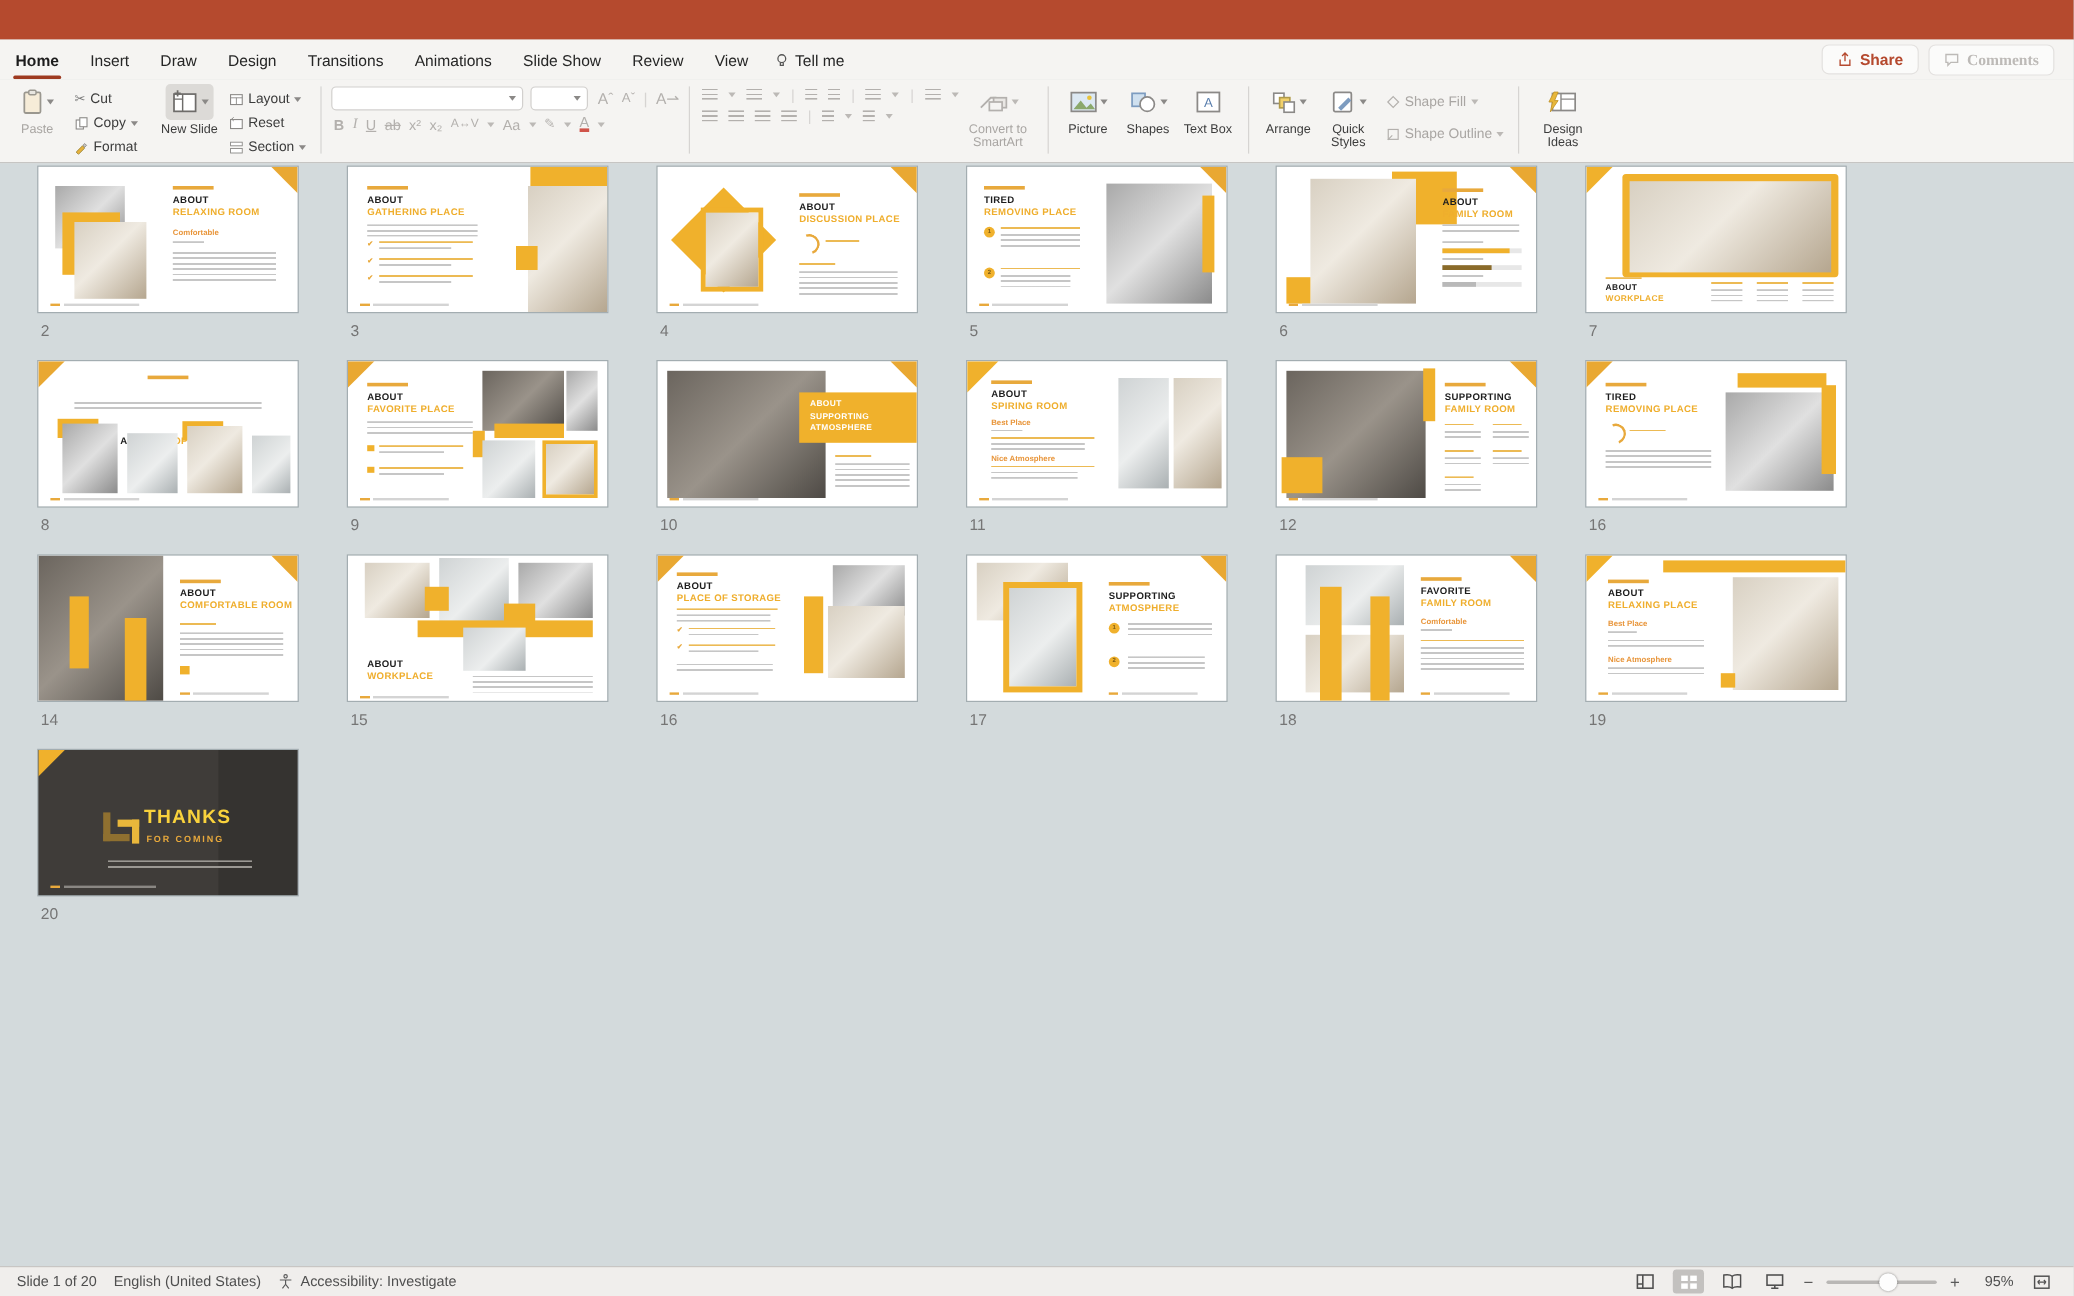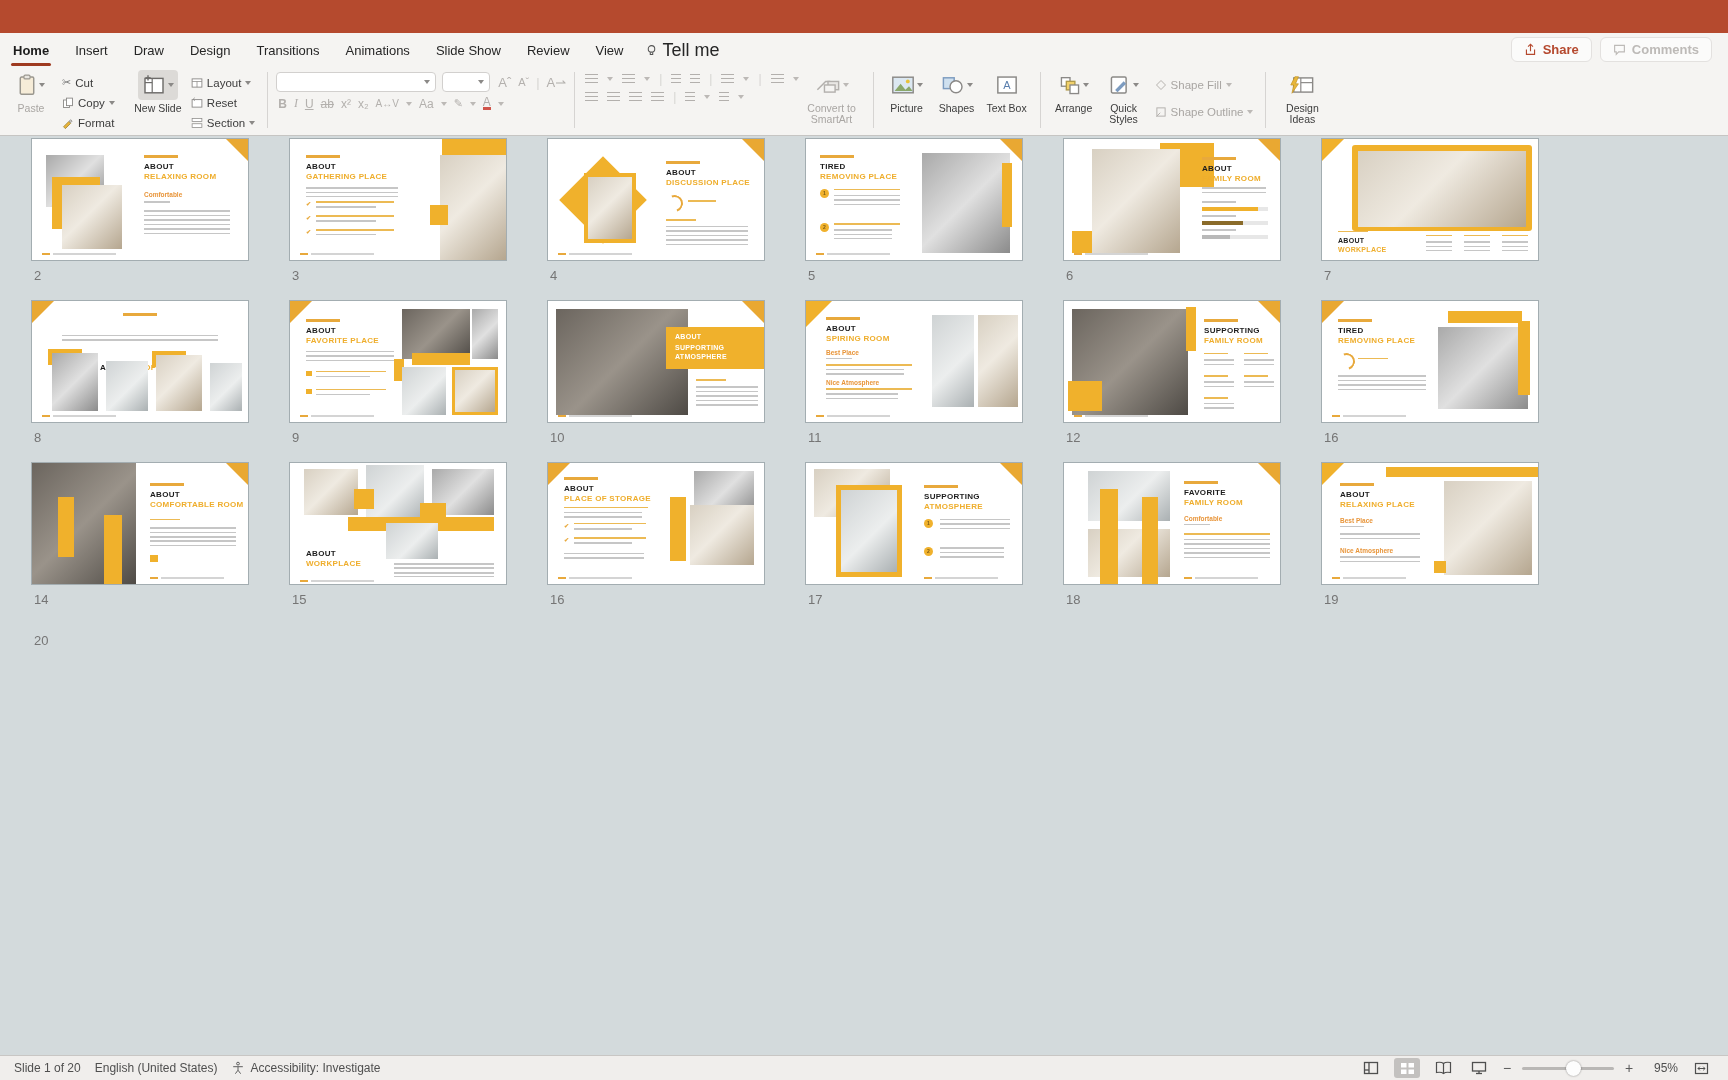--- a/index.html
+++ b/index.html
@@ -3,25 +3,25 @@
 <meta charset="utf-8">
 <style>
   html,body{margin:0;padding:0;}
   body{width:1728px;height:1080px;font-family:"Liberation Sans",sans-serif;background:#d3dadc;overflow:hidden;position:relative;-webkit-font-smoothing:antialiased;}
   
   #titlebar{position:absolute;left:0;top:0;width:1728px;height:33px;background:#b54a2e;}
   #menubar{position:absolute;left:0;top:33px;width:1728px;height:33px;background:#f5f4f2;display:flex;align-items:center;}
   .tab{position:relative;font-size:13px;color:#262626;padding:9px 13px 8px;cursor:default;}
   .tab.active{font-weight:bold;color:#1c1c1c;}
   .tab.active::after{content:"";position:absolute;left:11px;right:11px;bottom:0;height:3px;background:#9e3a20;border-radius:2px;}
-  #tellme{display:flex;align-items:center;gap:5px;font-size:18px;color:#262626;padding:9px 8px 8px;}
+  #tellme{display:flex;align-items:center;gap:5px;font-size:13px;color:#262626;padding:9px 8px 8px;}
   #menubar-right{margin-left:auto;display:flex;align-items:center;gap:8px;padding-right:16px;}
   .chip{display:flex;align-items:center;gap:6px;font-size:13px;font-weight:bold;background:#fbfbfa;border:1px solid #e3e1df;border-radius:6px;padding:4px 12px;}
   .chip.share{color:#b5492e;}
-  .chip.comments{color:#bdbab7;}
+  .chip.comments{color:#bdbab7;font-family:Liberation Serif, serif;}
   #ribbon{position:absolute;left:0;top:66px;width:1728px;height:69px;background:#f5f4f2;border-bottom:1px solid #c6c5c3;display:flex;align-items:flex-start;}
   .grp{display:flex;align-items:flex-start;padding:4px 6px 0 6px;}
   .vdiv{width:1px;height:56px;background:#d6d4d2;margin:6px 2px 0;}
   .bigbtn{display:flex;flex-direction:column;align-items:center;width:46px;margin:0 2px;cursor:default;}
   .bigbtn .icbox{height:26px;display:flex;align-items:center;justify-content:center;gap:2px;padding:2px 4px;border-radius:4px;}
   .bigbtn .icbox.hl{background:#dcdad7;}
   .bigbtn .lbl{font-size:10.5px;color:#3c3c3c;text-align:center;line-height:11px;margin-top:3px;}
   .bigbtn .lbl.dim{color:#a9a6a3;}
   .smallcol{display:flex;flex-direction:column;justify-content:flex-start;gap:1px;margin-left:2px;}
   .smallbtn{display:flex;align-items:center;gap:4px;font-size:11.5px;color:#3c3c3c;padding:2px 4px;border-radius:3px;height:15px;}
@@ -710,20 +710,30 @@
       <span class="t3" style="left:18px;top:84px;">Nice Atmosphere</span>
       <span class="ln" style="left:18px;top:93px;width:80px;height:6px;"></span>
       <span class="ph" style="left:122px;top:18px;width:88px;height:94px;"></span>
       <span class="ys" style="left:112px;top:98px;width:12px;height:12px;"></span>
       <span class="foot"></span>
     </div>
     <div class="snum">19</div>
   </div>
 
   <div class="cell">
+    <div class="thumb dk">
+      <span style="position:absolute;left:150px;top:0;width:66px;height:121px;background:rgba(0,0,0,.15);"></span>
+      <span class="tri-tl"></span>
+      <span class="lgA" style="left:54px;top:52px;width:16px;height:18px;"></span>
+      <span class="lgB" style="left:66px;top:58px;width:12px;height:14px;"></span>
+      <span class="brand" style="left:88px;top:48px;font-size:16px;">THANKS</span>
+      <span class="brand2" style="left:90px;top:70px;">FOR COMING</span>
+      <span class="lnw" style="left:58px;top:92px;width:120px;height:8px;"></span>
+      <span style="position:absolute;left:10px;bottom:6px;width:88px;height:2px;background:linear-gradient(to right,#e8a93c 0 8px,transparent 8px 11px,#8a8783 11px);"></span>
+    </div>
     <div class="snum">20</div>
   </div>
 
 </div>
 </div>
 
 <div id="statusbar">
   <span class="sitem">Slide 1 of 20</span>
   <span class="sitem">English (United States)</span>
   <span class="sitem">

